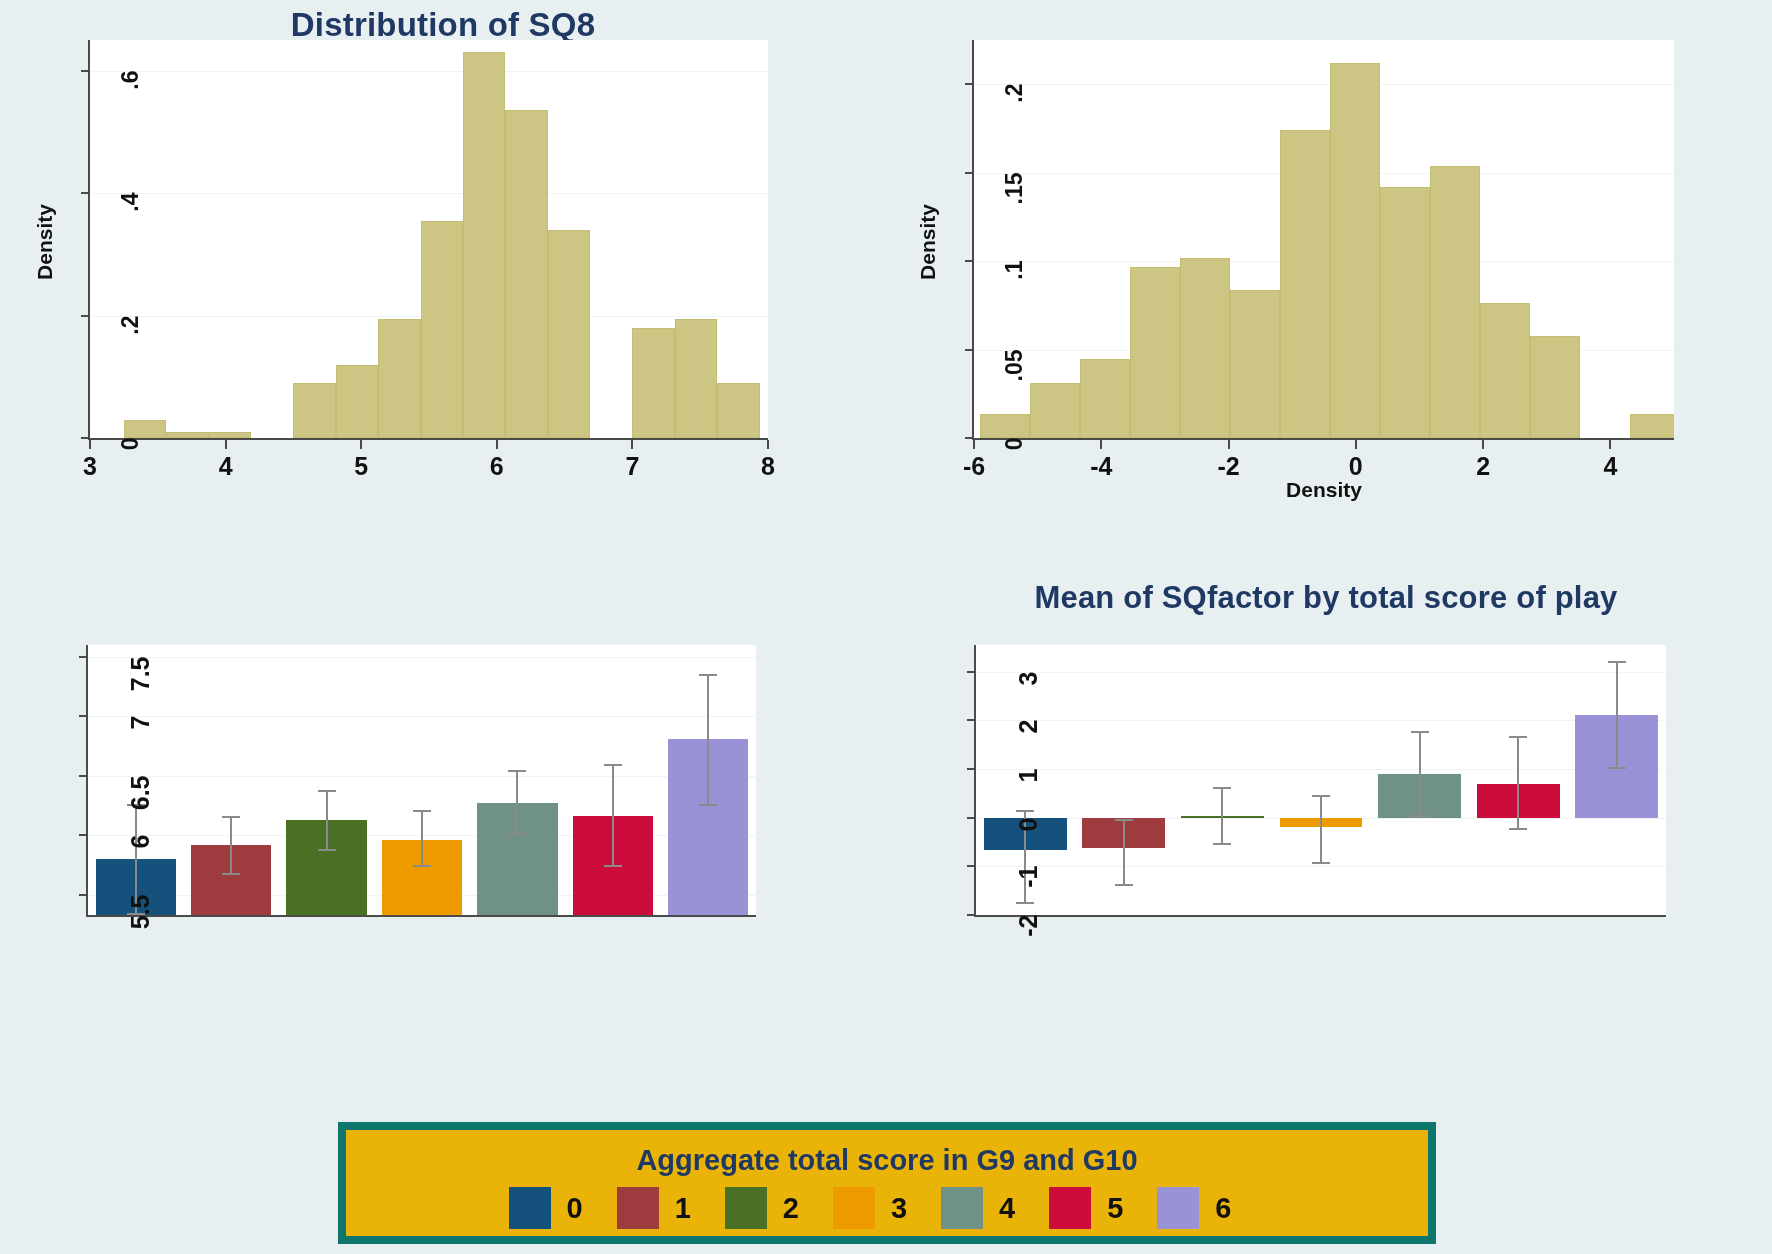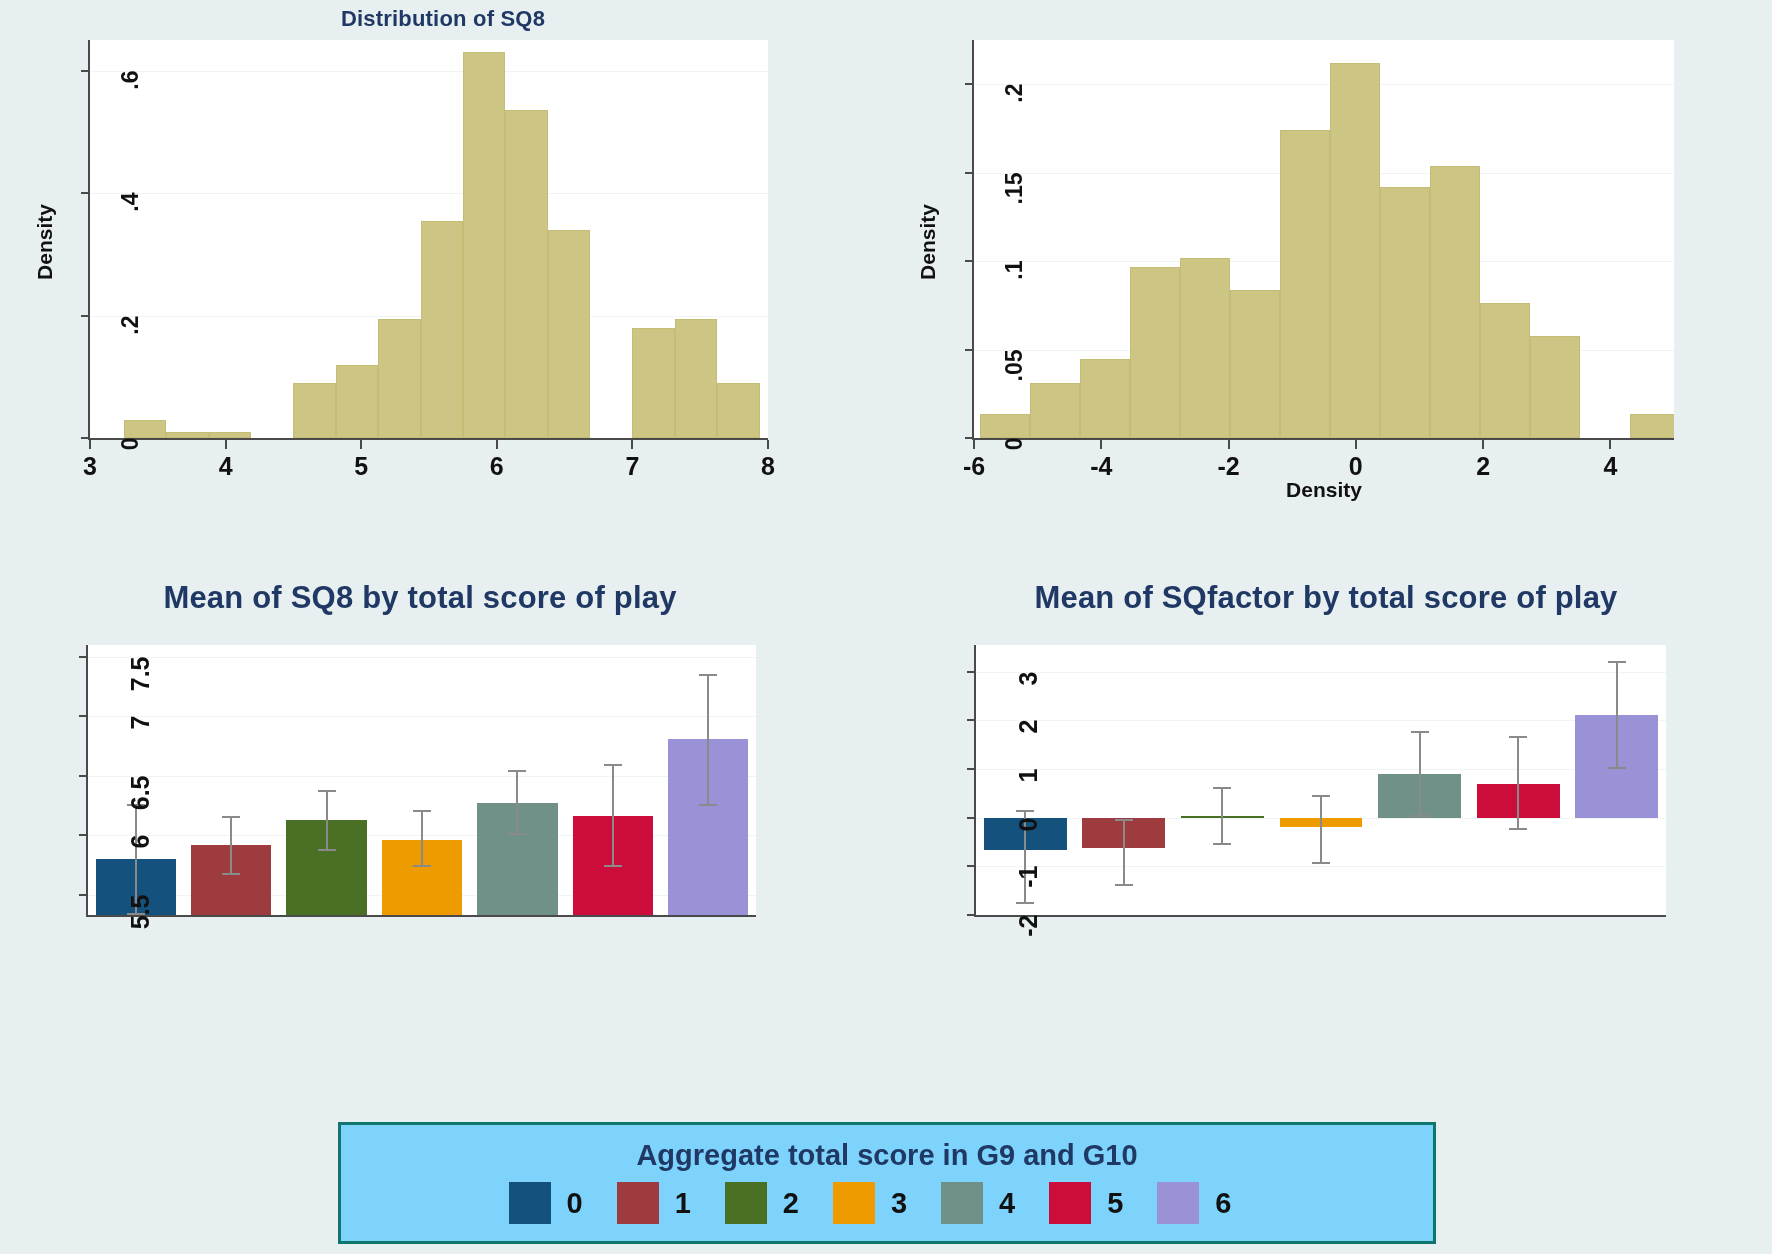--- a/index.html
+++ b/index.html
@@ -43,41 +43,41 @@
   .axis-title-y{
     transform:rotate(-90deg);
     transform-origin:50% 50%;
   }
   .hbar{position:absolute;bottom:0;background:#cdc583;border:1px solid #c6bd74;box-sizing:border-box;}
   .cbar{position:absolute;box-sizing:border-box;}
   .errbar{position:absolute;width:2px;background:#8a8a8a;}
   .errcap{position:absolute;height:2px;width:18px;background:#8a8a8a;}
   .legend-box{
     position:absolute;
-    background:#7dd3fc;
-    border:3px solid #0f766e;
+    background:#eab308;
+    border:8px solid #0f766e;
     box-sizing:border-box;
   }
   .legend-title{
     text-align:center;color:#1f3864;font-weight:bold;
   }
   .legend-items{
     display:flex;align-items:center;justify-content:center;gap:0px;
   }
   .legend-item{display:flex;align-items:center;}
   .legend-swatch{width:42px;height:42px;display:inline-block;}
   .legend-label{
     color:#111;font-weight:bold;margin:0 34px 0 16px;
   }
 </style>
 </head>
 <body>
 
 <div class="panel" id="p1" style="left:0px;top:0px;width:886px;height:570px;">
-  <div class="panel-title" style="position:absolute;left:0;top:6px;width:886px;font-size:22px;">Distribution of SQ8</div>
+  <div class="panel-title" style="position:absolute;left:0;top:6px;width:886px;font-size:33px;">Distribution of SQ8</div>
 
   <div class="axis-title axis-title-y" style="left:-15px;top:230px;width:120px;font-size:21px;">Density</div>
 
   <div class="plot-area" id="p1-plot" style="left:90px;top:40px;width:678px;height:398px;">
       <div class="gridline" style="top: 275.538px;"></div>
       <div class="gridline" style="top: 153.077px;"></div>
       <div class="gridline" style="top: 30.6154px;"></div>
       <div class="hbar" style="left: 33.9px; width: 42.375px; height: 18.3692px; background: rgb(205, 197, 131);"></div>
       <div class="hbar" style="left: 76.275px; width: 42.375px; height: 6.12308px; background: rgb(205, 197, 131);"></div>
       <div class="hbar" style="left: 118.65px; width: 42.375px; height: 6.12308px; background: rgb(205, 197, 131);"></div>
@@ -164,21 +164,20 @@
     <div class="tlabel" style="left: 317.545px; top: 452px; width: 50px; text-align: center; font-size: 25px;">-2</div>
     <div class="tick-x" style="left: 468.818px; top: 440px;"></div>
     <div class="tlabel" style="left: 444.818px; top: 452px; width: 50px; text-align: center; font-size: 25px;">0</div>
     <div class="tick-x" style="left: 596.091px; top: 440px;"></div>
     <div class="tlabel" style="left: 572.091px; top: 452px; width: 50px; text-align: center; font-size: 25px;">2</div>
     <div class="tick-x" style="left: 723.364px; top: 440px;"></div>
     <div class="tlabel" style="left: 699.364px; top: 452px; width: 50px; text-align: center; font-size: 25px;">4</div>
   </div>
 
 <div class="panel" id="p3" style="left:0px;top:570px;width:886px;height:400px;">
-  <div class="panel-title" style="position:absolute;left:30px;top:10px;width:780px;font-size:31px;">Mean of SQ8 by total score of play</div>
 
   <div class="plot-area" id="p3-plot" style="left:88px;top:75px;width:668px;height:270px;">
       <div class="gridline" style="top: 249.78px;"></div>
       <div class="gridline" style="top: 190.308px;"></div>
       <div class="gridline" style="top: 130.837px;"></div>
       <div class="gridline" style="top: 71.3656px;"></div>
       <div class="gridline" style="top: 11.8943px;"></div>
       <div class="cbar" style="left: 7.63429px; top: 214.097px; width: 80.16px; height: 55.9031px; background: rgb(20, 81, 124);"></div>
       <div class="errbar" style="left: 46.7143px; top: 159.383px; height: 110.617px;"></div>
       <div class="errcap" style="left: 38.7143px; top: 159.383px;"></div>

